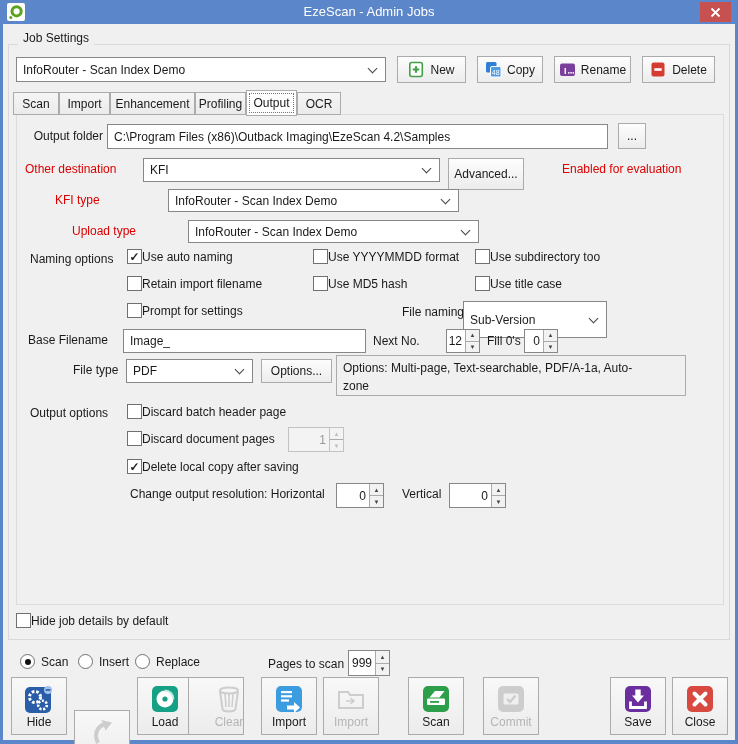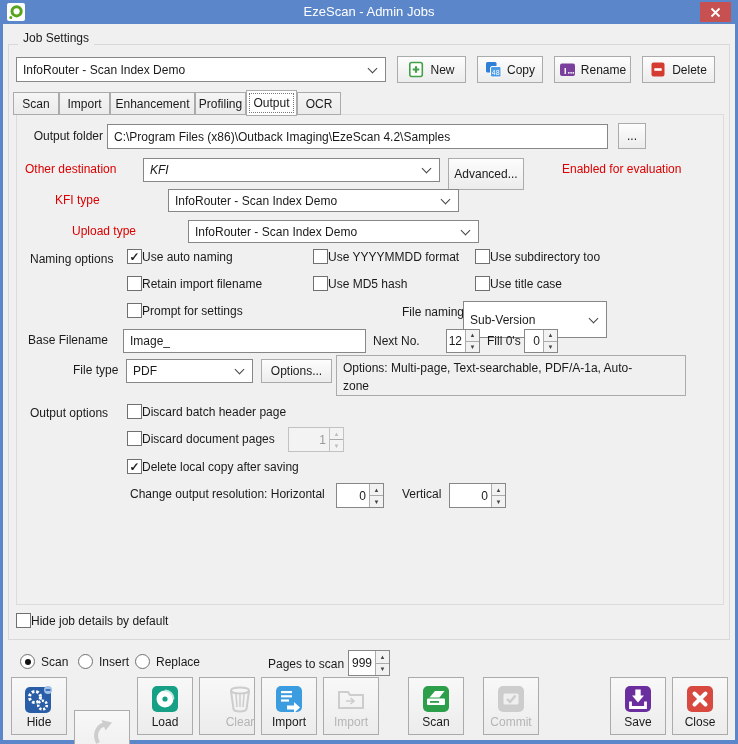--- a/index.html
+++ b/index.html
@@ -139,21 +139,21 @@
 
   <div class="lbl" style="left:25px;top:129px;width:78px;text-align:right;">Output folder</div>
   <div class="field" style="left:107px;top:124px;width:501px;height:25px;">
     <span>C:\Program Files (x86)\Outback Imaging\EzeScan 4.2\Samples</span>
   </div>
   <div class="btn" style="left:618px;top:123px;width:28px;height:26px;">
     <span>...</span>
   </div>
 
   <div class="lbl red" style="left:25px;top:162px;">Other destination</div>
-  <div class="combo" style="left:143px;top:158px;width:297px;height:24px;font-style:italic;">
+  <div class="combo" style="left:143px;top:158px;width:297px;height:24px;">
     <span>KFI</span>
   </div>
   <div class="btn" style="left:448px;top:158px;width:76px;height:32px;">
     <span>Advanced...</span>
   </div>
   <div class="lbl red" style="left:562px;top:162px;">Enabled for evaluation</div>
 
   <div class="lbl red" style="left:55px;top:193px;">KFI type</div>
   <div class="combo" style="left:168px;top:189px;width:291px;height:23px;">
     <span>InfoRouter - Scan Index Demo</span>
@@ -311,21 +311,21 @@
   </div>
   <div class="fbtn" style="left:137px;">
     <svg viewBox="0 0 30 30" width="30" height="30">
         <rect x="2" y="2" width="26" height="26" rx="5" fill="#16a085"></rect>
         <circle cx="15" cy="15" r="8.5" fill="#fff"></circle>
         <circle cx="15" cy="15" r="2.6" fill="#16a085"></circle>
         <path d="M15 6.5 a8.5 8.5 0 0 1 8.5 8.5" stroke="#bfe8de" stroke-width="2" fill="none"></path>
       </svg>
     <span>Load</span>
   </div>
-  <div class="fbtn disabled" style="left:199px;padding-left:26px;">
+  <div class="fbtn disabled" style="left:188px;padding-left:26px;">
     <svg viewBox="0 0 30 30" width="30" height="30">
         <ellipse cx="15" cy="6.5" rx="9" ry="3" fill="none" stroke="#cdcdcd" stroke-width="2"></ellipse>
         <path d="M6 7 L8.5 25 a6.5 2.5 0 0 0 13 0 L24 7" fill="none" stroke="#cdcdcd" stroke-width="2"></path>
         <path d="M11 10 L12 23 M15 10 L15 23 M19 10 L18 23" stroke="#cdcdcd" stroke-width="1.5" fill="none"></path>
       </svg>
     <span>Clear</span>
   </div>
   <div class="fbtn" style="left:261px;">
     <svg viewBox="0 0 30 30" width="30" height="30">
         <rect x="2" y="2" width="26" height="26" rx="5" fill="#3b9ce0"></rect>

